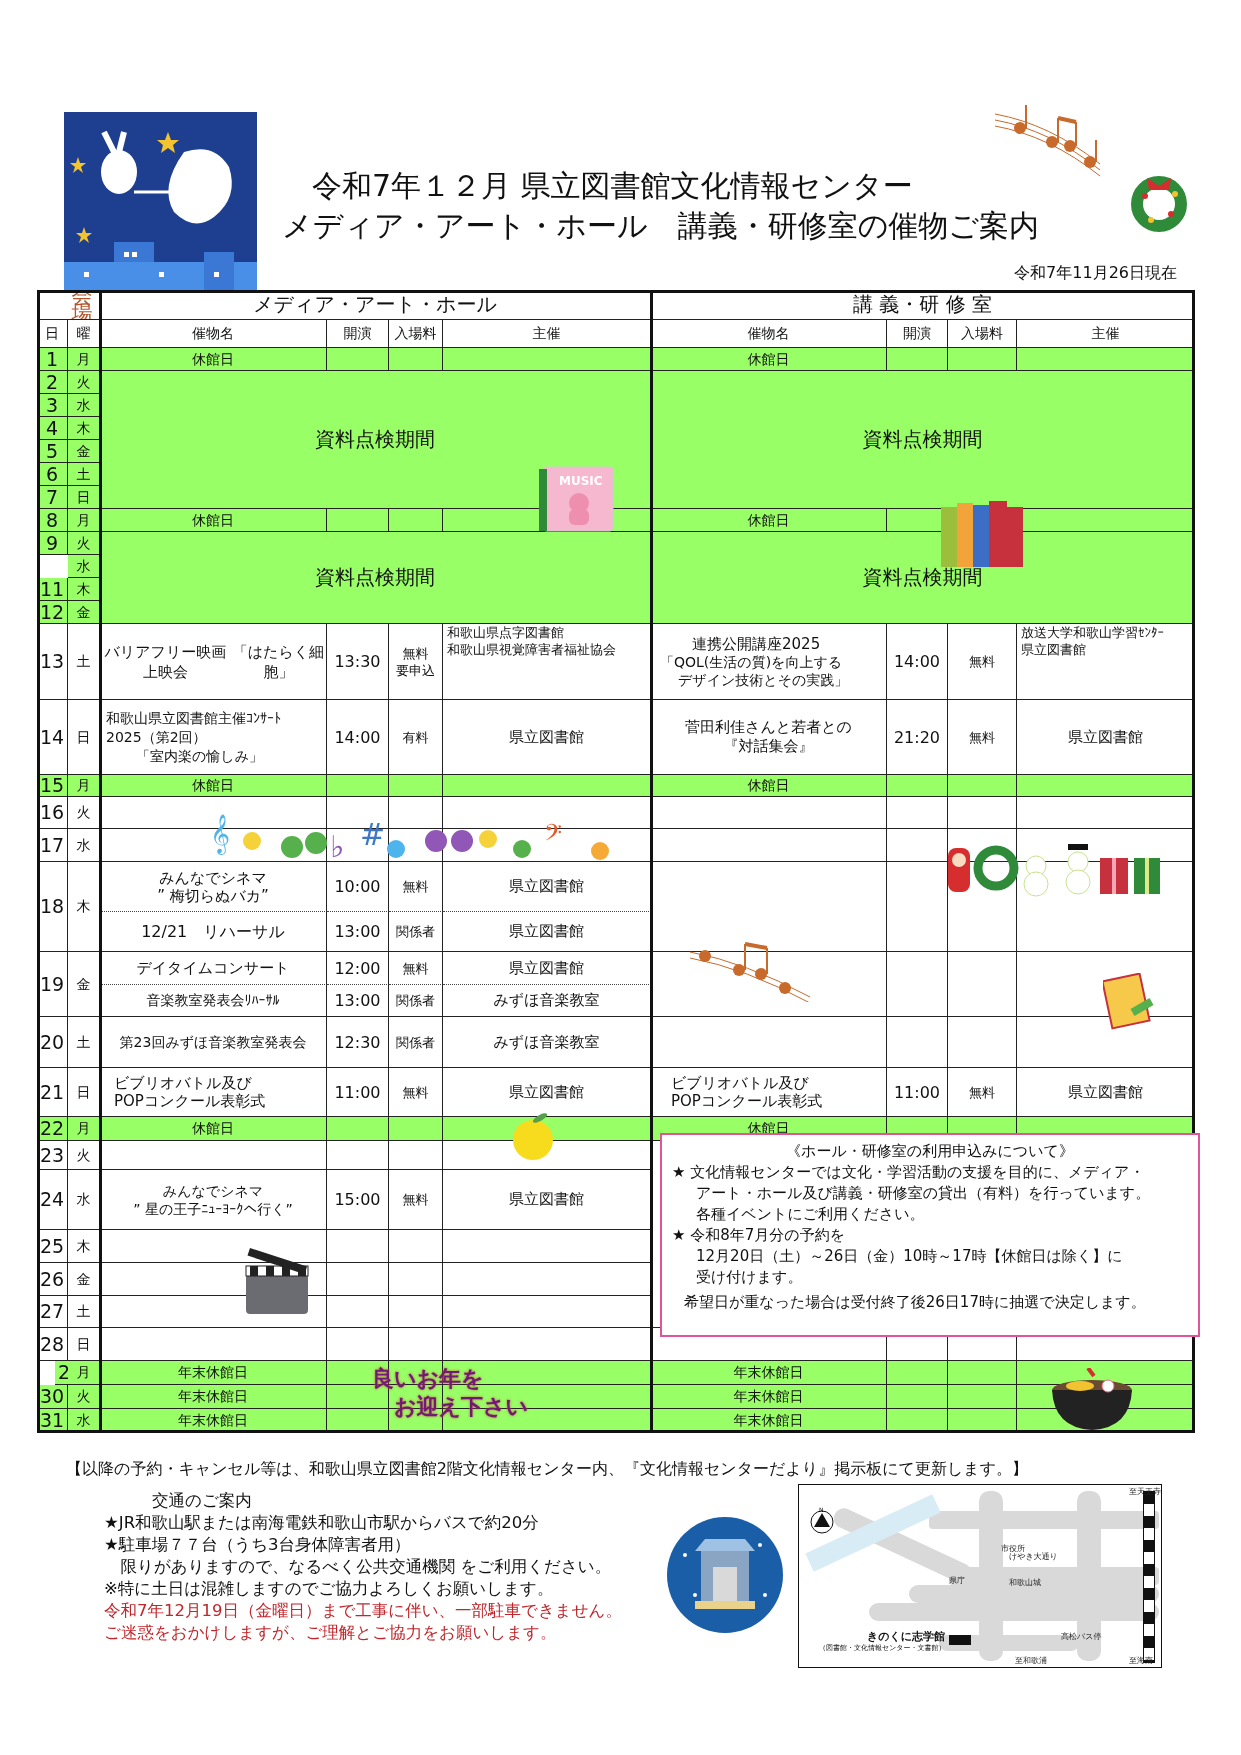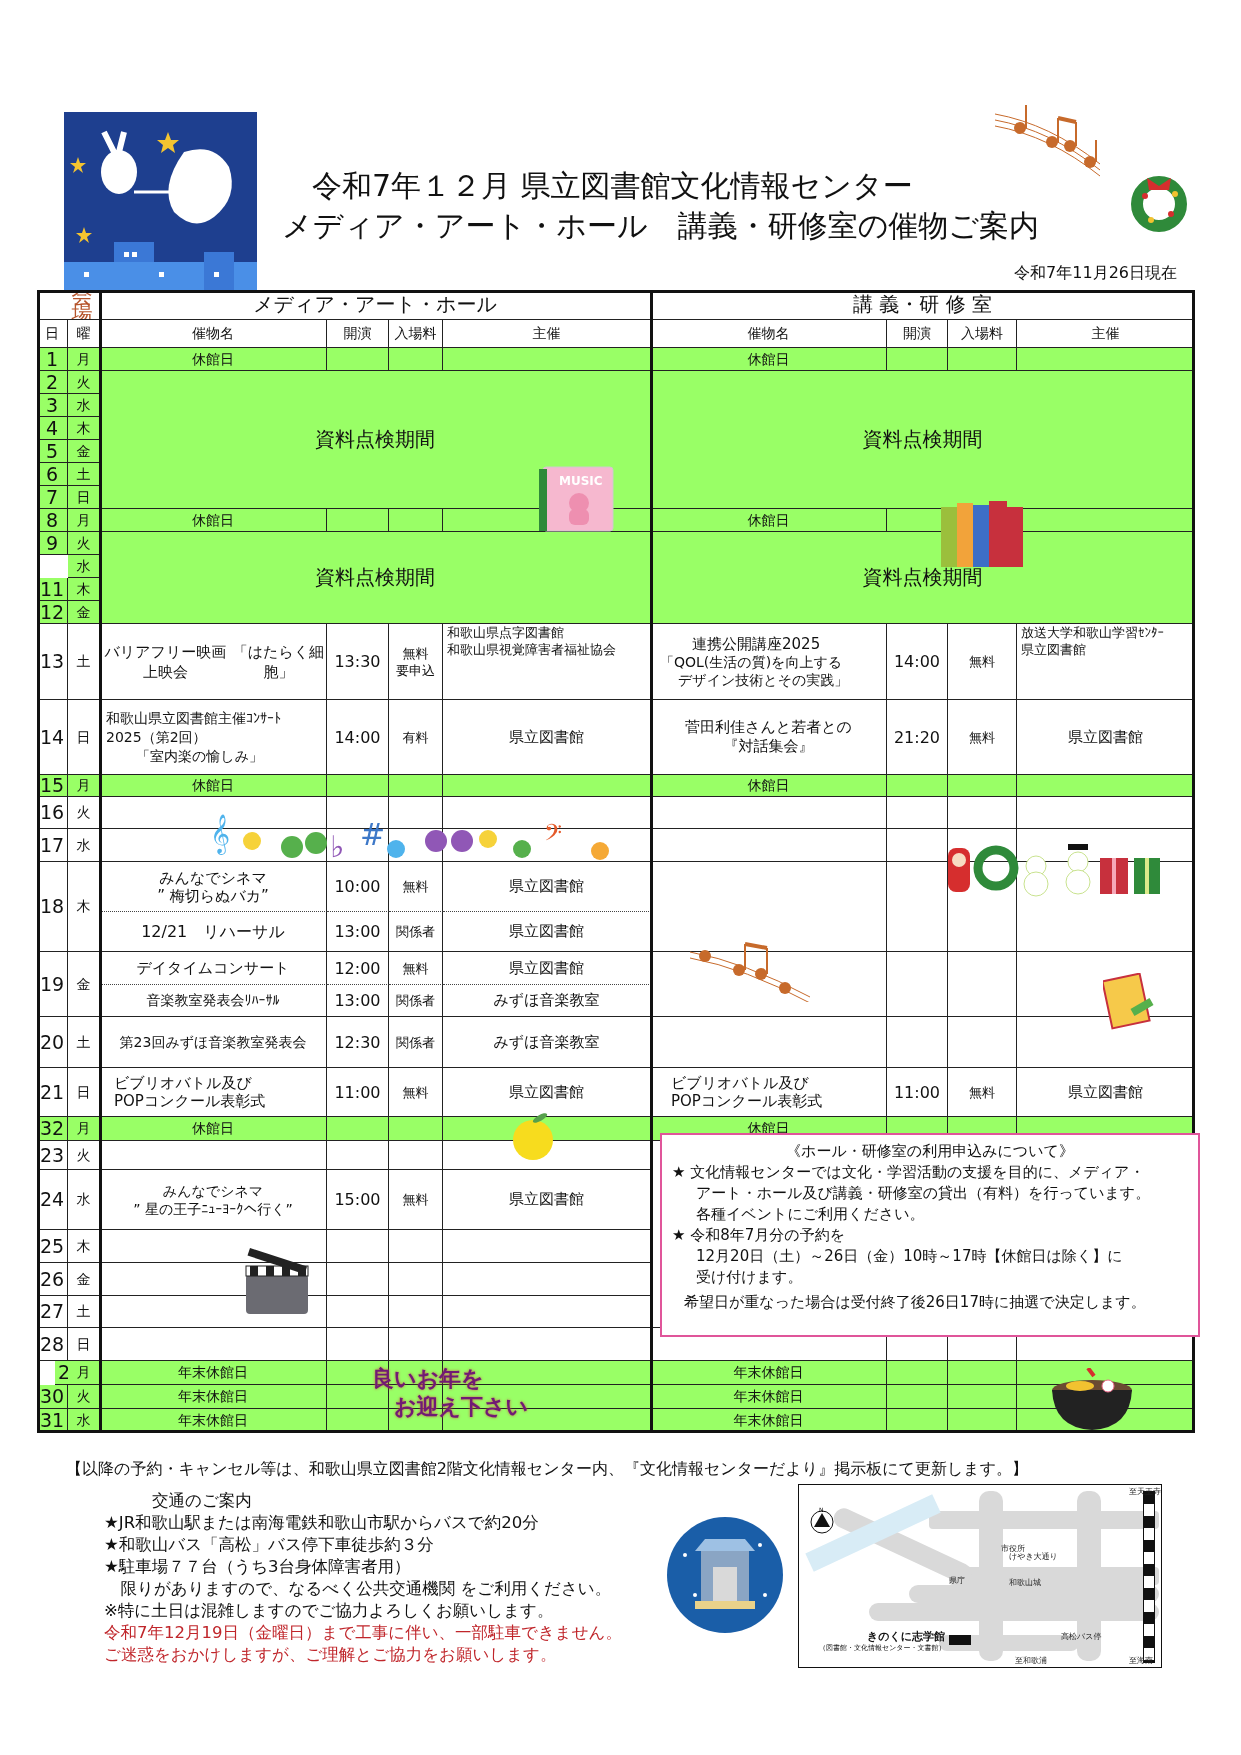--- a/index.html
+++ b/index.html
@@ -145,21 +145,21 @@
 
   <div class="cell white big" style="left:0;top:662px;width:31px;height:65px;">19</div>
   <div class="cell white" style="left:31px;top:662px;width:32px;height:65px;">金</div>
 
   <div class="cell white big" style="left:0;top:727px;width:31px;height:51px;">20</div>
   <div class="cell white" style="left:31px;top:727px;width:32px;height:51px;">土</div>
 
   <div class="cell white big" style="left:0;top:778px;width:31px;height:49px;">21</div>
   <div class="cell white" style="left:31px;top:778px;width:32px;height:49px;">日</div>
 
-  <div class="cell green big" style="left:0;top:827px;width:31px;height:24px;">32</div>
+  <div class="cell green big" style="left:0;top:827px;width:31px;height:24px;">22</div>
   <div class="cell green" style="left:31px;top:827px;width:32px;height:24px;">月</div>
 
   <div class="cell white big" style="left:0;top:851px;width:31px;height:29px;">23</div>
   <div class="cell white" style="left:31px;top:851px;width:32px;height:29px;">火</div>
 
   <div class="cell white big" style="left:0;top:880px;width:31px;height:60px;">24</div>
   <div class="cell white" style="left:31px;top:880px;width:32px;height:60px;">水</div>
 
   <div class="cell white big" style="left:0;top:940px;width:31px;height:33px;">25</div>
   <div class="cell white" style="left:31px;top:940px;width:32px;height:33px;">木</div>
@@ -524,21 +524,20 @@
   <div>★ 令和8年7月分の予約を</div>
   <div class="ind">12月20日（土）～26日（金）10時～17時【休館日は除く】に</div>
   <div class="ind">受け付けます。</div>
   <div style="padding-left:12px;margin-top:4px;">希望日が重なった場合は受付終了後26日17時に抽選で決定します。</div>
 </div>
 
 <div class="footer-line">【以降の予約・キャンセル等は、和歌山県立図書館2階文化情報センター内、『文化情報センターだより』掲示板にて更新します。】</div>
 <div class="access">
   <div style="padding-left:48px;">交通のご案内</div>
   <div>★JR和歌山駅または南海電鉄和歌山市駅からバスで約20分</div>
-  <div>★和歌山バス「高松」バス停下車徒歩約３分</div>
   <div>★駐車場７７台（うち3台身体障害者用）</div>
   <div>　限りがありますので、なるべく公共交通機関 をご利用ください。</div>
   <div>※特に土日は混雑しますのでご協力よろしくお願いします。</div>
   <div class="red">令和7年12月19日（金曜日）まで工事に伴い、一部駐車できません。</div>
   <div class="red">ご迷惑をおかけしますが、ご理解とご協力をお願いします。</div>
 </div>
 
 <div class="abs" style="left:665px;top:1515px;width:120px;height:120px;">
   <svg width="120" height="120">
       <circle cx="60" cy="60" r="58" fill="#1a5ea8"></circle>

